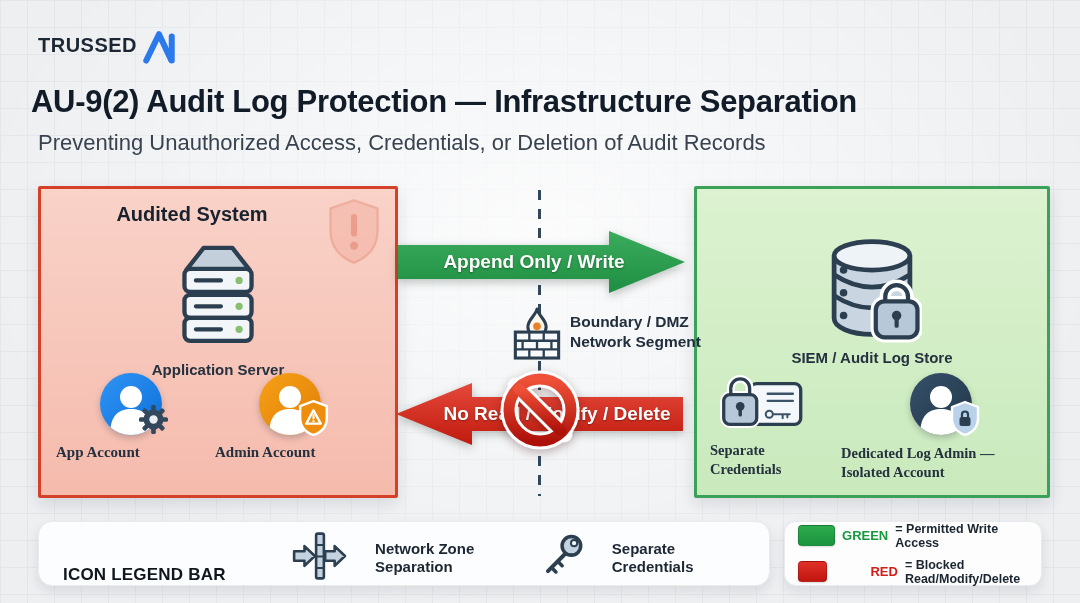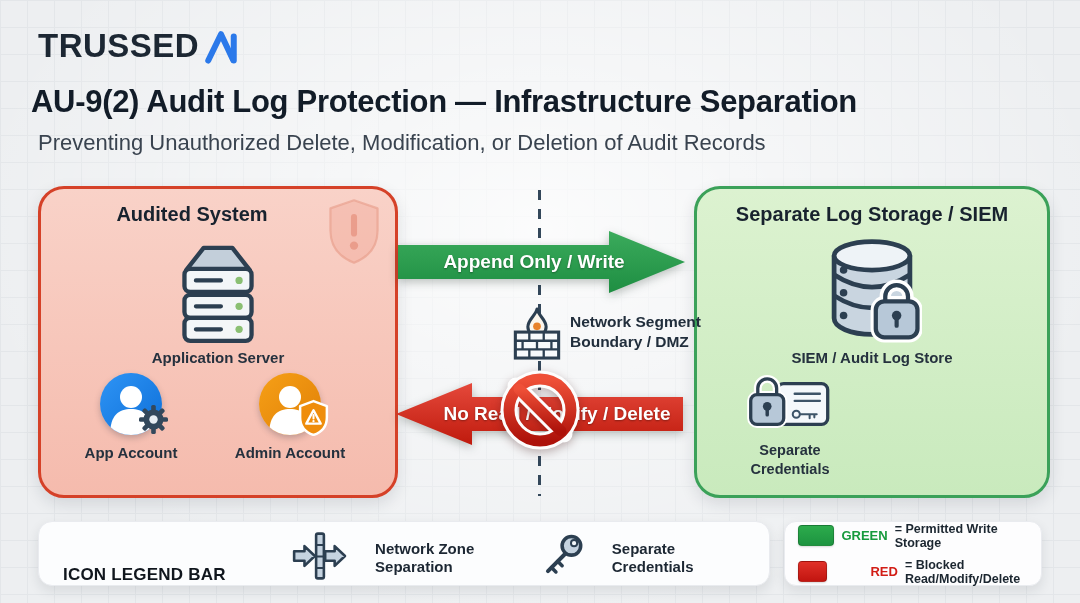--- a/index.html
+++ b/index.html
@@ -9,37 +9,37 @@
     background-image:linear-gradient(#e3e6e9 1px,transparent 1px),
                      linear-gradient(90deg,#e3e6e9 1px,transparent 1px);
     background-size:27px 27px;}
   .canvas::before{content:"";position:absolute;inset:0;
     background:radial-gradient(ellipse at 50% 38%,rgba(255,255,255,.8) 0%,rgba(255,255,255,0) 75%);
     pointer-events:none;}
   .abs{position:absolute;}
 
   
   .logo-row{left:38px;top:26px;display:flex;align-items:center;gap:3px;}
-  .logo-text{font-size:33px;font-weight:800;color:#1c2733;letter-spacing:.5px;}
+  .logo-text{font-size:20px;font-weight:800;color:#1c2733;letter-spacing:.5px;}
   .logo-glyph{width:38px;height:36px;margin-top:3px;}
   .page-title{left:31px;top:84px;font-size:31px;font-weight:800;color:#121c28;letter-spacing:-.3px;}
   .page-subtitle{left:38px;top:130px;font-size:22px;font-weight:400;color:#39434f;}
 
   
-  .panel{border-radius:26px;box-shadow:0 6px 16px rgba(25,35,50,.12);}
+  .panel{border-radius:2px;box-shadow:0 6px 16px rgba(25,35,50,.12);}
   .panel-left{left:38px;top:186px;width:354px;height:306px;
     background:linear-gradient(180deg,#f9d2c8,#f5bbad);border:3px solid #d54128;}
   .panel-right{left:694px;top:186px;width:350px;height:306px;
     background:linear-gradient(180deg,#dcf2d0,#c9eabd);border:3px solid #3ba159;}
   .panel-title{left:0;right:0;top:14px;text-align:center;font-size:20px;font-weight:800;color:#18222e;}
   .panel-left .panel-title{right:52px;}
   .watermark{right:12px;top:8px;width:58px;height:70px;opacity:.62;}
   .center-icon{left:50%;transform:translateX(-50%);}
   .icon-caption{left:0;right:0;text-align:center;font-size:15px;font-weight:600;color:#25313e;}
-  .account{position:absolute;text-align:center;}
+  .account{position:absolute;text-align:left;font-family:Liberation Serif, serif;}
   .account .avatar{margin:0 auto;}
   .account-label{margin-top:9px;font-size:15px;font-weight:600;color:#25313e;}
   .item-label{font-size:14.5px;font-weight:600;color:#25313e;line-height:1.3;}
   .item-label span{display:block;}
 
   
   .avatar{position:relative;width:62px;height:62px;}
   .avatar-circle{width:62px;height:62px;border-radius:50%;overflow:hidden;box-shadow:0 3px 6px rgba(30,40,55,.25);}
   .avatar-blue{background:linear-gradient(135deg,#2e94f5,#0e6fd8);}
   .avatar-orange{background:linear-gradient(135deg,#f6a017,#e07f06);}
@@ -88,21 +88,21 @@
   <div class="abs logo-row">
     <span class="logo-text">TRUSSED</span>
     <span class="logo-glyph">
       <svg width="38" height="36" viewBox="0 0 48 48">
         <path d="M7 42 L24 7 L40 41" fill="none" stroke="#2b79ea" stroke-width="8" stroke-linecap="round" stroke-linejoin="round"></path>
         <path d="M41 10 L41 42" fill="none" stroke="#2b79ea" stroke-width="8" stroke-linecap="round"></path>
       </svg>
     </span>
   </div>
   <div class="abs page-title">AU-9(2) Audit Log Protection — Infrastructure Separation</div>
-  <div class="abs page-subtitle">Preventing Unauthorized Delete, Modification, or Deletion of Audit Records</div>
+  <div class="abs page-subtitle">Preventing Unauthorized Access, Credentials, or Deletion of Audit Records</div>
 
   <div class="abs panel panel-left">
     <div class="abs panel-title">Audited System</div>
 
     <span class="abs watermark">
       <svg width="58" height="70" viewBox="0 0 64 76">
         <path d="M32 3 L58 12 V36 C58 55 47 66 32 72 C17 66 6 55 6 36 V12 Z" fill="#efa08e" fill-opacity=".55" stroke="#e0866f" stroke-opacity=".7" stroke-width="2.5" stroke-linejoin="round"></path>
         <rect x="28.6" y="18" width="6.8" height="25" rx="3.4" fill="#e2806a"></rect>
         <circle cx="32" cy="53" r="4.6" fill="#e2806a"></circle>
       </svg>
@@ -115,21 +115,21 @@
         <rect x="30" y="78" width="36" height="9" fill="#e6ebf0" stroke="#2c3f51" stroke-width="3"></rect>
         <rect x="13" y="31" width="70" height="24" rx="6" fill="#f3f6f8" stroke="#2c3f51" stroke-width="4.5"></rect>
         <rect x="13" y="58" width="70" height="24" rx="6" fill="#f3f6f8" stroke="#2c3f51" stroke-width="4.5"></rect>
         <rect x="13" y="85" width="70" height="24" rx="6" fill="#f3f6f8" stroke="#2c3f51" stroke-width="4.5" transform="translate(0,-3)"></rect>
         <path d="M25 43 H51 M25 70 H51 M25 94 H51" stroke="#2c3f51" stroke-width="4.5" stroke-linecap="round"></path>
         <circle cx="70" cy="43" r="3.8" fill="#8abf72"></circle>
         <circle cx="70" cy="70" r="3.8" fill="#8abf72"></circle>
         <circle cx="70" cy="94" r="3.8" fill="#8abf72"></circle>
       </svg>
     </span>
-    <div class="abs icon-caption" style="top:160px;">Application Server</div>
+    <div class="abs icon-caption" style="top:172px;">Application Server</div>
 
     <div class="account" style="left:15px;top:184px;width:150px;">
       <div class="avatar">
         <div class="avatar-circle avatar-blue">
           <svg width="62" height="62" viewBox="0 0 62 62">
             <circle cx="31" cy="24" r="11" fill="#ffffff"></circle>
             <path d="M10 62 C10 42 19 36 31 36 C43 36 52 42 52 62 Z" fill="#ffffff"></path>
           </svg>
         </div>
         <span class="badge" style="right:-7px;bottom:-4px;">
@@ -189,22 +189,22 @@
   <span class="abs firewall-wrap">
     <svg width="50" height="56" viewBox="0 0 52 58">
       <path d="M26 3 C24.5 10 16.5 14 16.5 21.5 A9.5 9.5 0 0 0 35.5 21.5 C35.5 14 27.5 10 26 3 Z" fill="#fbf5ec" stroke="#2c3f51" stroke-width="3.2" stroke-linejoin="round"></path>
       <circle cx="26" cy="21" r="4" fill="#e8822a"></circle>
       <rect x="3.5" y="27" width="45" height="27" fill="#f7fafc" stroke="#2c3f51" stroke-width="3.2"></rect>
       <path d="M3.5 36 H48.5 M3.5 45 H48.5" stroke="#2c3f51" stroke-width="2.4"></path>
       <path d="M18 27 V36 M33 27 V36 M11 36 V45 M26 36 V45 M41 36 V45 M18 45 V54 M33 45 V54" stroke="#2c3f51" stroke-width="2.4"></path>
     </svg>
   </span>
   <div class="abs boundary-text">
+    <span>Boundary / DMZ</span>
     <span>Network Segment</span>
-    <span>Boundary / DMZ</span>
   </div>
 
   <svg class="abs arrow-svg" style="left:396px;top:381px;" width="287" height="66" viewBox="0 0 287 66">
     <defs>
       <linearGradient id="gRed" x1="0" y1="0" x2="0" y2="1">
         <stop offset="0" stop-color="#e5493b"></stop>
           <stop offset="1" stop-color="#bf1a0d"></stop>
       </linearGradient>
     </defs>
     <polygon points="287,16 76,16 76,2 0,33 76,64 76,50 287,50" fill="url(#gRed)"></polygon>
@@ -220,21 +220,20 @@
         </linearGradient>
       </defs>
       <circle cx="43" cy="43" r="31" fill="none" stroke="#fdfdfd" stroke-width="17"></circle>
       <line x1="19" y1="19" x2="67" y2="67" stroke="#fdfdfd" stroke-width="17" stroke-linecap="round"></line>
       <circle cx="43" cy="43" r="31" fill="none" stroke="url(#gProhibit)" stroke-width="11"></circle>
       <line x1="22" y1="22" x2="64" y2="64" stroke="url(#gProhibit)" stroke-width="11" stroke-linecap="round"></line>
     </svg>
   </span>
 
   <div class="abs panel panel-right">
-    <div class="abs panel-title">Separate Log Storage / SIEM</div>
 
     <span class="abs center-icon" style="top:46px;">
       <svg width="100" height="108" viewBox="0 0 100 114">
         <path d="M10 22 V88 C10 97.5 27.5 105 50 105 C72.5 105 90 97.5 90 88 V22" fill="#c9d5e0" stroke="#2c3f51" stroke-width="5" stroke-linejoin="round"></path>
         <path d="M10 42 Q50 68 90 42" fill="none" stroke="#2c3f51" stroke-width="5"></path>
         <path d="M10 64 Q50 90 90 64" fill="none" stroke="#2c3f51" stroke-width="5"></path>
         <ellipse cx="50" cy="22" rx="40" ry="15" fill="#eef3f7" stroke="#2c3f51" stroke-width="5"></ellipse>
         <circle cx="20" cy="37" r="4" fill="#2c3f51"></circle>
         <circle cx="20" cy="61" r="4" fill="#2c3f51"></circle>
         <circle cx="20" cy="85" r="4" fill="#2c3f51"></circle>
@@ -264,20 +263,41 @@
           <circle cx="27" cy="45" r="5.5" fill="#2c3f51"></circle>
           <rect x="24.8" y="47" width="4.4" height="11" rx="2" fill="#2c3f51"></rect>
         </svg>
       </span>
       <div class="item-label">
         <span>Separate</span>
         <span>Credentials</span>
       </div>
     </div>
 
+    <div class="account" style="left:144px;top:184px;width:200px;">
+      <div class="avatar">
+        <div class="avatar-circle avatar-navy">
+          <svg width="62" height="62" viewBox="0 0 62 62">
+            <circle cx="31" cy="24" r="11" fill="#ffffff"></circle>
+            <path d="M10 62 C10 42 19 36 31 36 C43 36 52 42 52 62 Z" fill="#ffffff"></path>
+          </svg>
+        </div>
+        <span class="badge" style="right:-8px;bottom:-5px;">
+          <svg width="30" height="36" viewBox="0 0 30 36">
+            <path d="M15 2 L28 7 V18 C28 27 22.5 32.5 15 35 C7.5 32.5 2 27 2 18 V7 Z" fill="#b9d2ea" stroke="#ffffff" stroke-width="2.4" stroke-linejoin="round"></path>
+            <path d="M12 17 V14.5 a3 3 0 0 1 6 0 V17" fill="none" stroke="#2c3f51" stroke-width="2.2"></path>
+            <rect x="9.5" y="17" width="11" height="9" rx="2" fill="#2c3f51"></rect>
+          </svg>
+        </span>
+      </div>
+      <div class="item-label" style="margin-top:9px;">
+        <span>Dedicated Log Admin —</span>
+        <span>Isolated Account</span>
+      </div>
+    </div>
   </div>
 
   <div class="abs legend-bar">
     <div class="legend-title">ICON LEGEND BAR</div>
     <div class="legend-items">
 
       <div class="legend-item">
         <span>
           <svg width="58" height="50" viewBox="0 0 66 58">
             <path d="M3 23.5 H15 V17.5 L27 29 L15 40.5 V34.5 H3 Z" fill="#c5d3e0" stroke="#2c3f51" stroke-width="3" stroke-linejoin="round"></path>
@@ -308,21 +328,21 @@
       </div>
 
 
     </div>
   </div>
 
   <div class="abs color-card">
     <div class="color-row">
       <span class="swatch swatch-green"></span>
       <span class="color-name color-name-green">GREEN</span>
-      <span class="color-desc">= Permitted Write Storage</span>
+      <span class="color-desc">= Permitted Write Access</span>
     </div>
     <div class="color-row">
       <span class="swatch swatch-red"></span>
       <span class="color-name color-name-red">RED</span>
       <span class="color-desc">= Blocked Read/Modify/Delete</span>
     </div>
   </div>
 
 </div>
 

